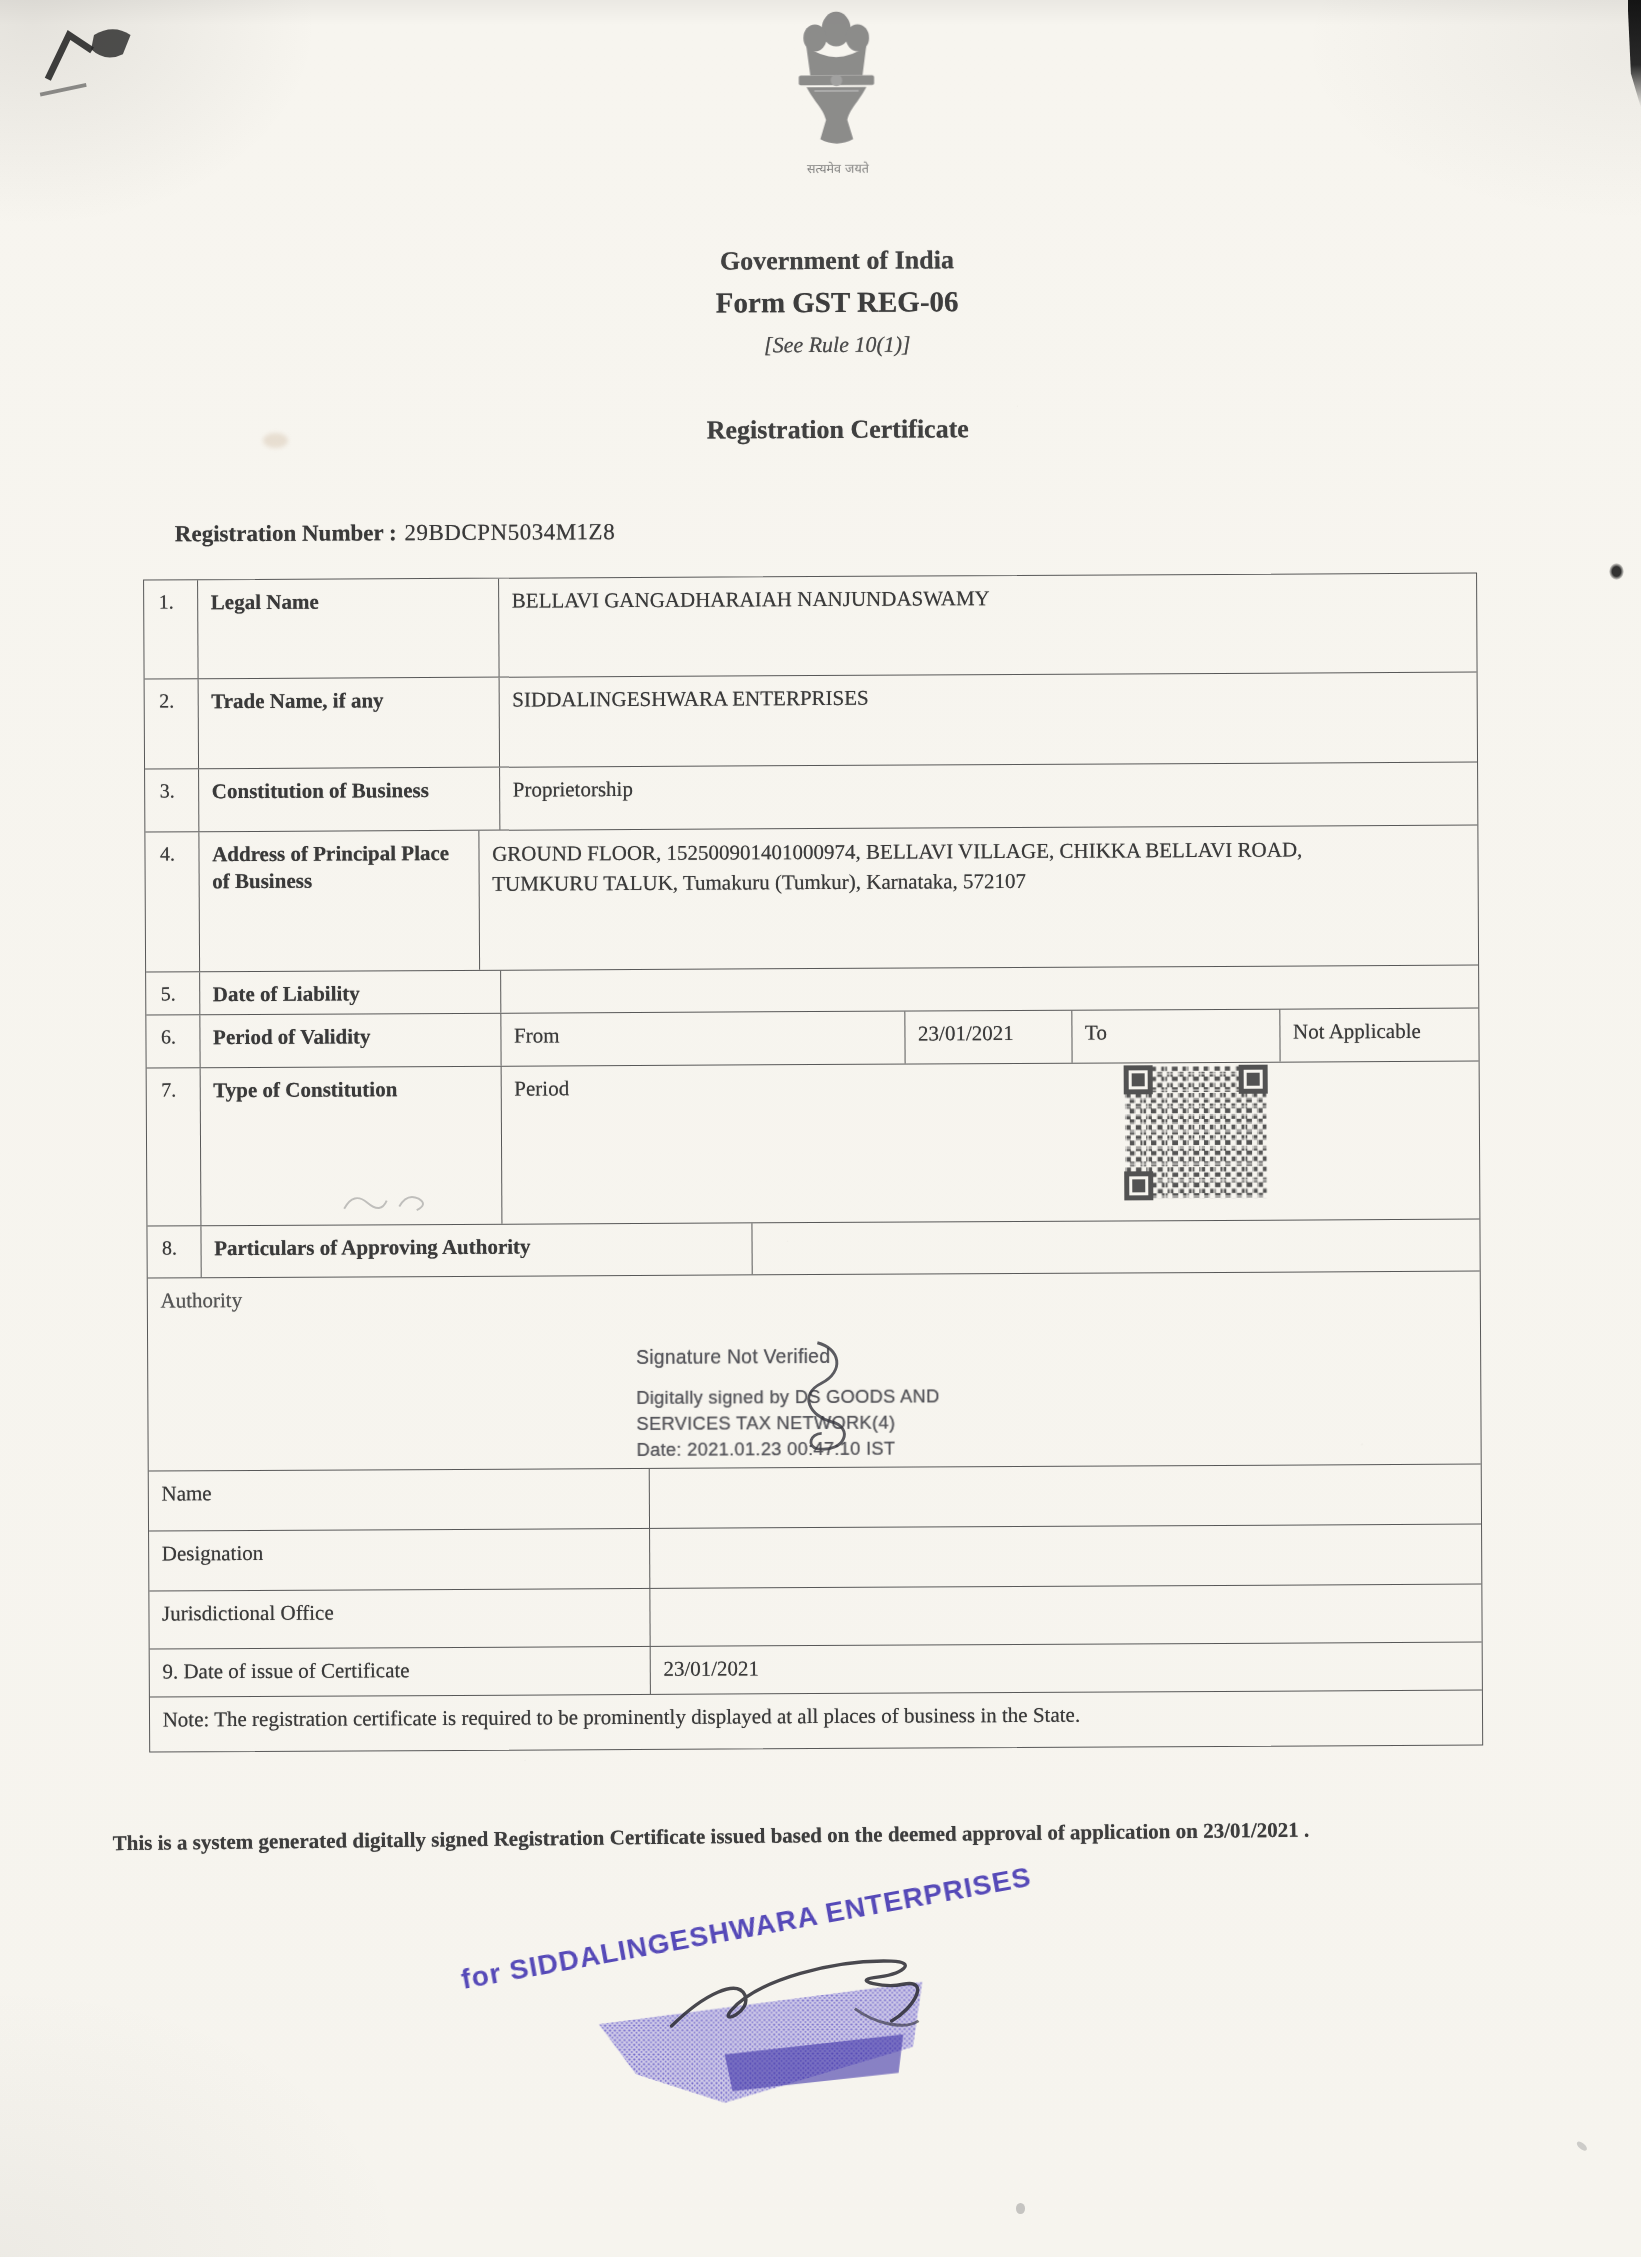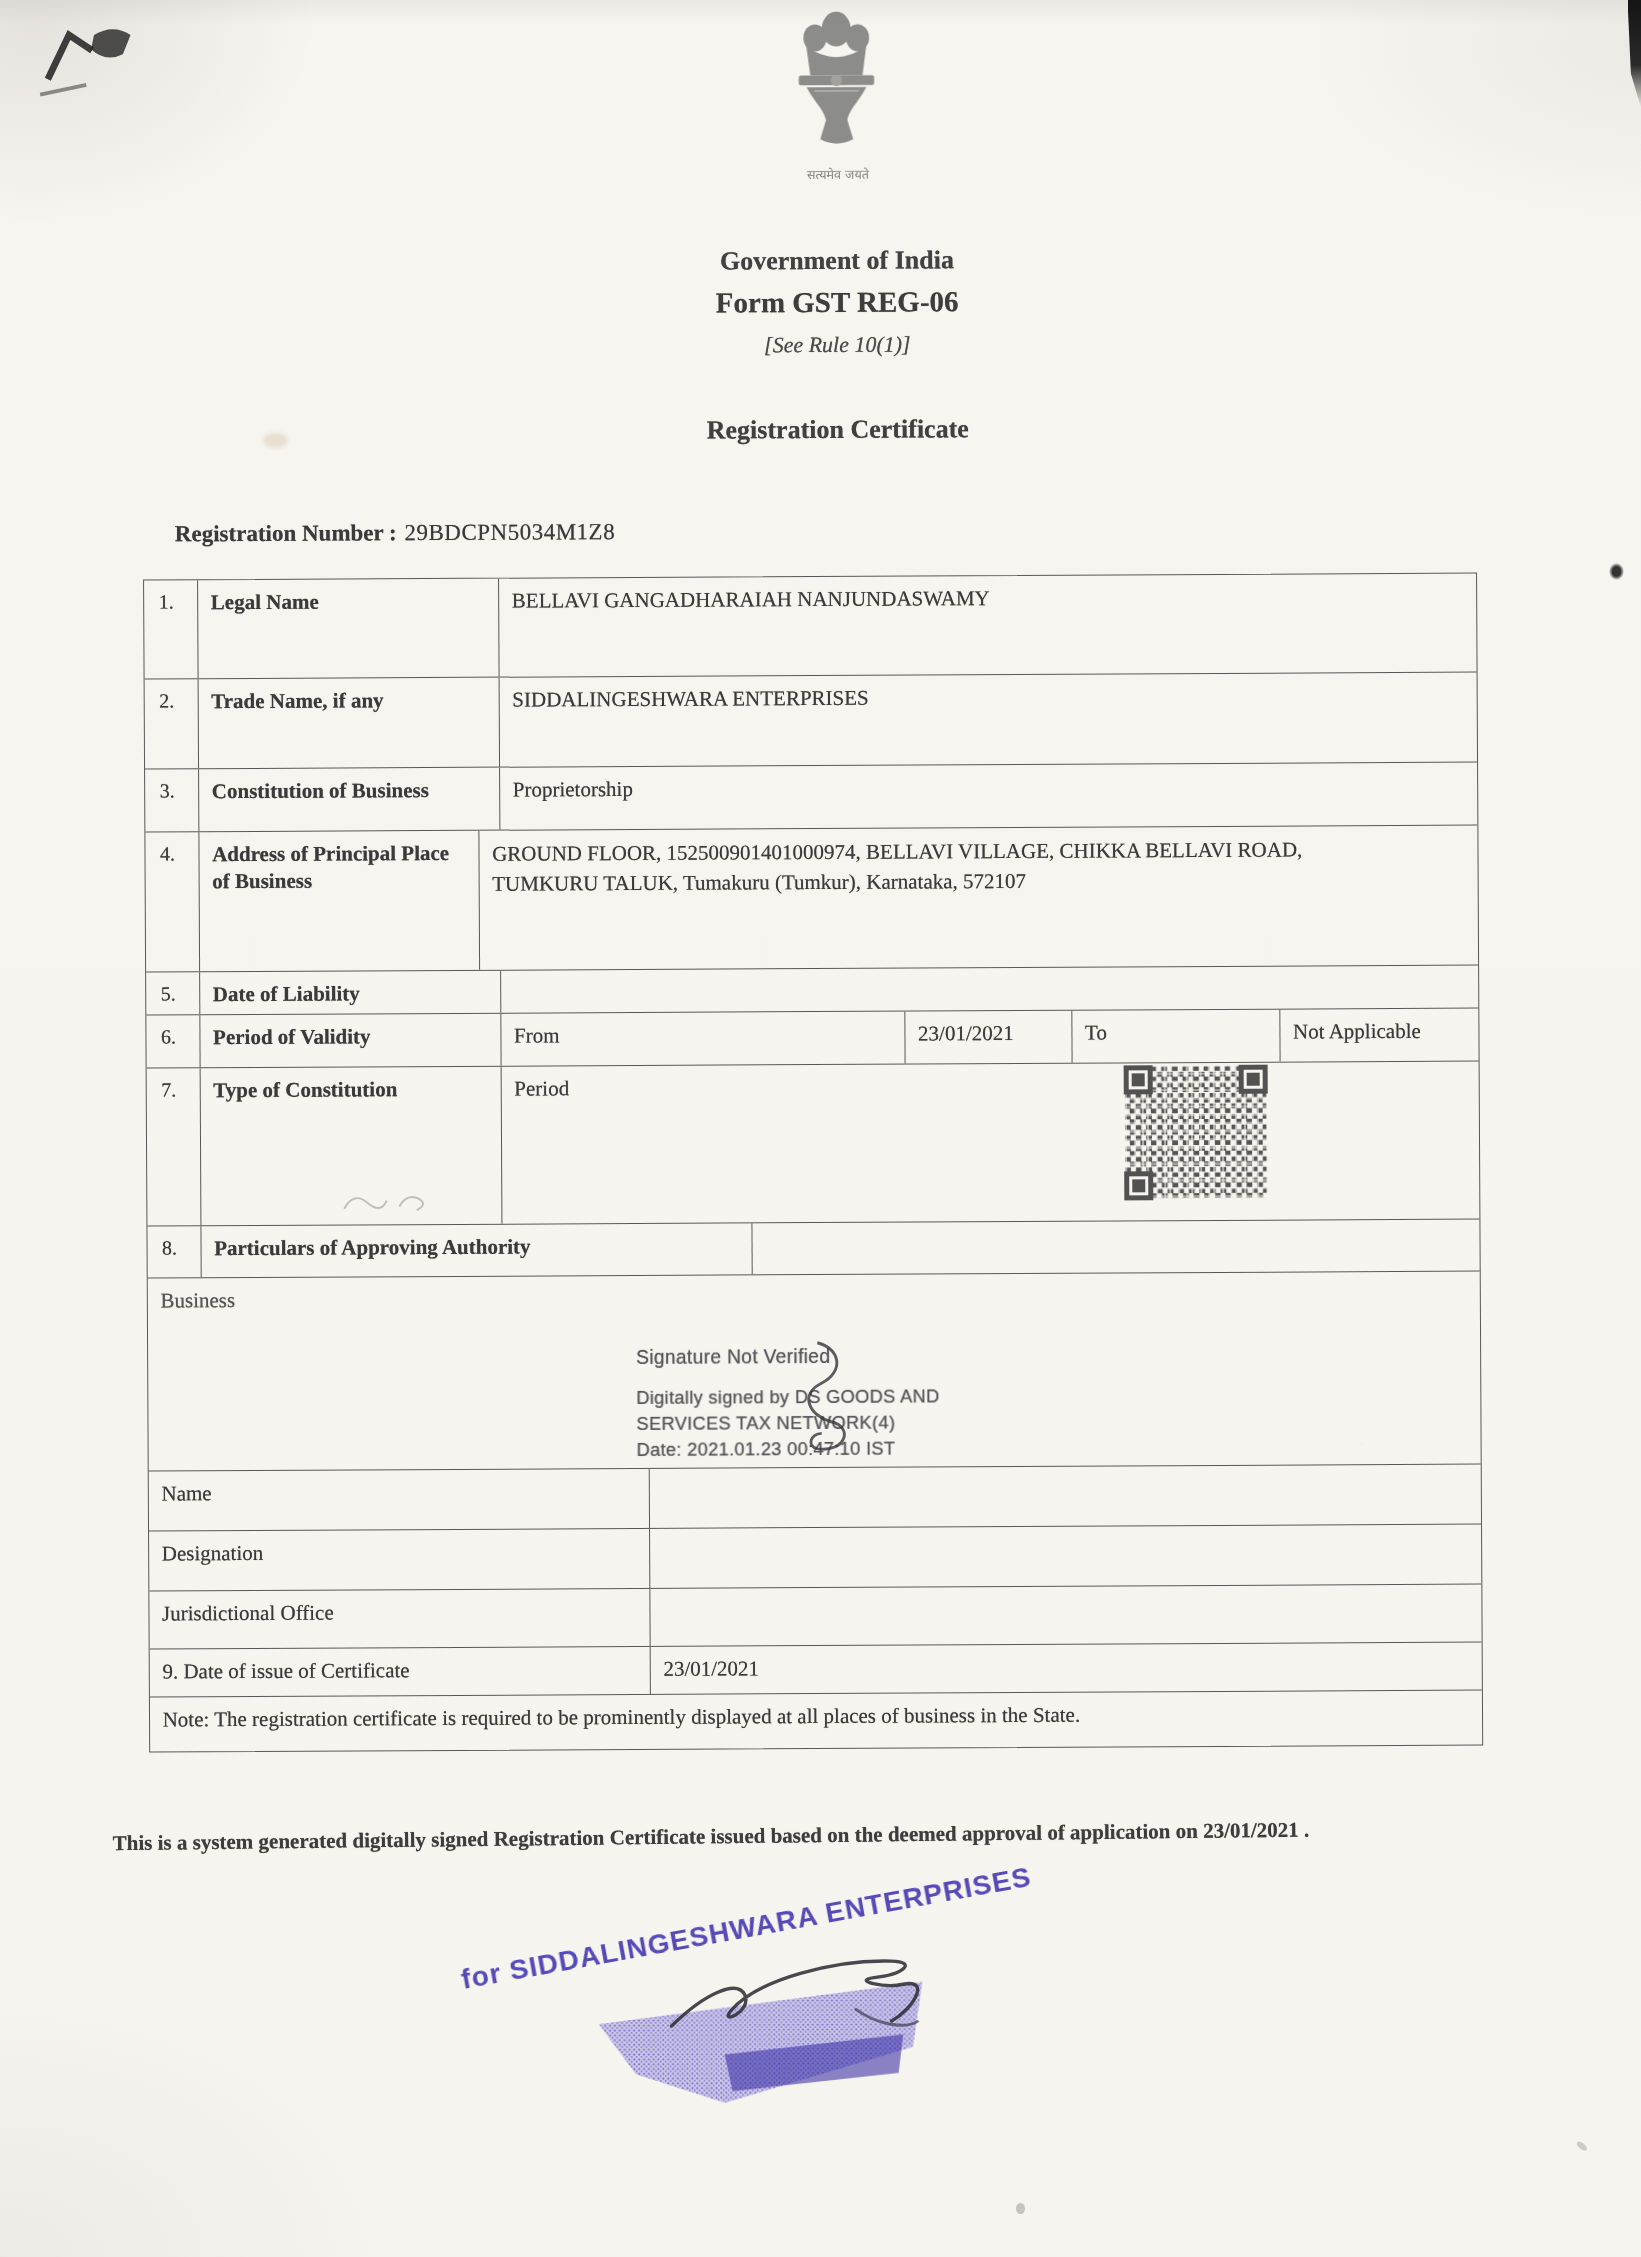--- a/index.html
+++ b/index.html
@@ -21,21 +21,21 @@
       radial-gradient(2.9px 2.9px at 83% 64%, rgba(80,70,60,.08), transparent 60%),
       radial-gradient(1.9px 1.9px at 32% 78%, rgba(80,70,60,.09), transparent 60%),
       radial-gradient(1.9px 1.9px at 48% 55%, rgba(80,70,60,.07), transparent 60%);
   }
   .content { position:absolute; inset:0; transform:rotate(-0.3deg); transform-origin:50% 42%; }
 
   .ink { text-shadow:0 0 0.7px rgba(55,55,55,.65); }
 
   
   .emblem { position:absolute; left:784px; top:5.8px; width:114px; height:145px; filter:blur(0.7px); opacity:.82; }
-  .emblem-caption { position:absolute; left:755px; top:166px; width:174px; text-align:center;
+  .emblem-caption { position:absolute; left:755px; top:160px; width:174px; text-align:center;
     font-family:"DejaVu Sans", sans-serif; font-size:12.6px; color:#6c6c6c; filter:blur(0.4px); opacity:.85; }
   .titles { position:absolute; left:406px; top:0; width:869px; text-align:center; }
   .t1 { position:absolute; left:0; width:100%; top:246px; font-size:26px; font-weight:bold; color:#414141; }
   .t2 { position:absolute; left:0; width:100%; top:286px; font-size:29px; font-weight:bold; color:#3d3d3d; }
   .t3 { position:absolute; left:0; width:100%; top:332px; font-size:22px; font-style:italic; color:#4a4a4a; }
   .t4 { position:absolute; left:0; width:100%; top:415px; font-size:26px; font-weight:bold; color:#404040; }
   .regline { position:absolute; left:177px; top:518px; font-size:23px; }
   .regline .lbl { font-weight:bold; }
   .regline .val { margin-left:7.7px; font-weight:normal; letter-spacing:0.5px; }
 
@@ -203,21 +203,21 @@
       </div>
 
       <div class="trow" style="height:52px">
         <div class="c num">8.</div>
         <div class="c lab8">Particulars of Approving Authority</div>
         <div class="c val"></div>
       </div>
 
       <div class="trow" style="height:193px">
         <div class="c sigcell">
-          <span class="sig-label">Business</span>
+          <span class="sig-label">Authority</span>
           <div class="dsig">
             <div class="d1">Signature Not Verified</div>
             <div class="d2">Digitally signed by DS GOODS AND</div>
             <div class="d2">SERVICES TAX NETWORK(4)</div>
             <div class="d2">Date: 2021.01.23 00:47:10 IST</div>
           </div>
           <svg class="pen-sig-over" width="135" height="145" viewBox="0 0 140 150">
             <path d="M 48,12 C 72,18 76,42 52,54 C 28,66 40,88 62,94 C 86,100 76,126 48,122 C 36,120 40,106 52,106" stroke="#35353d" stroke-width="3" fill="none"></path>
           </svg>
         </div>

